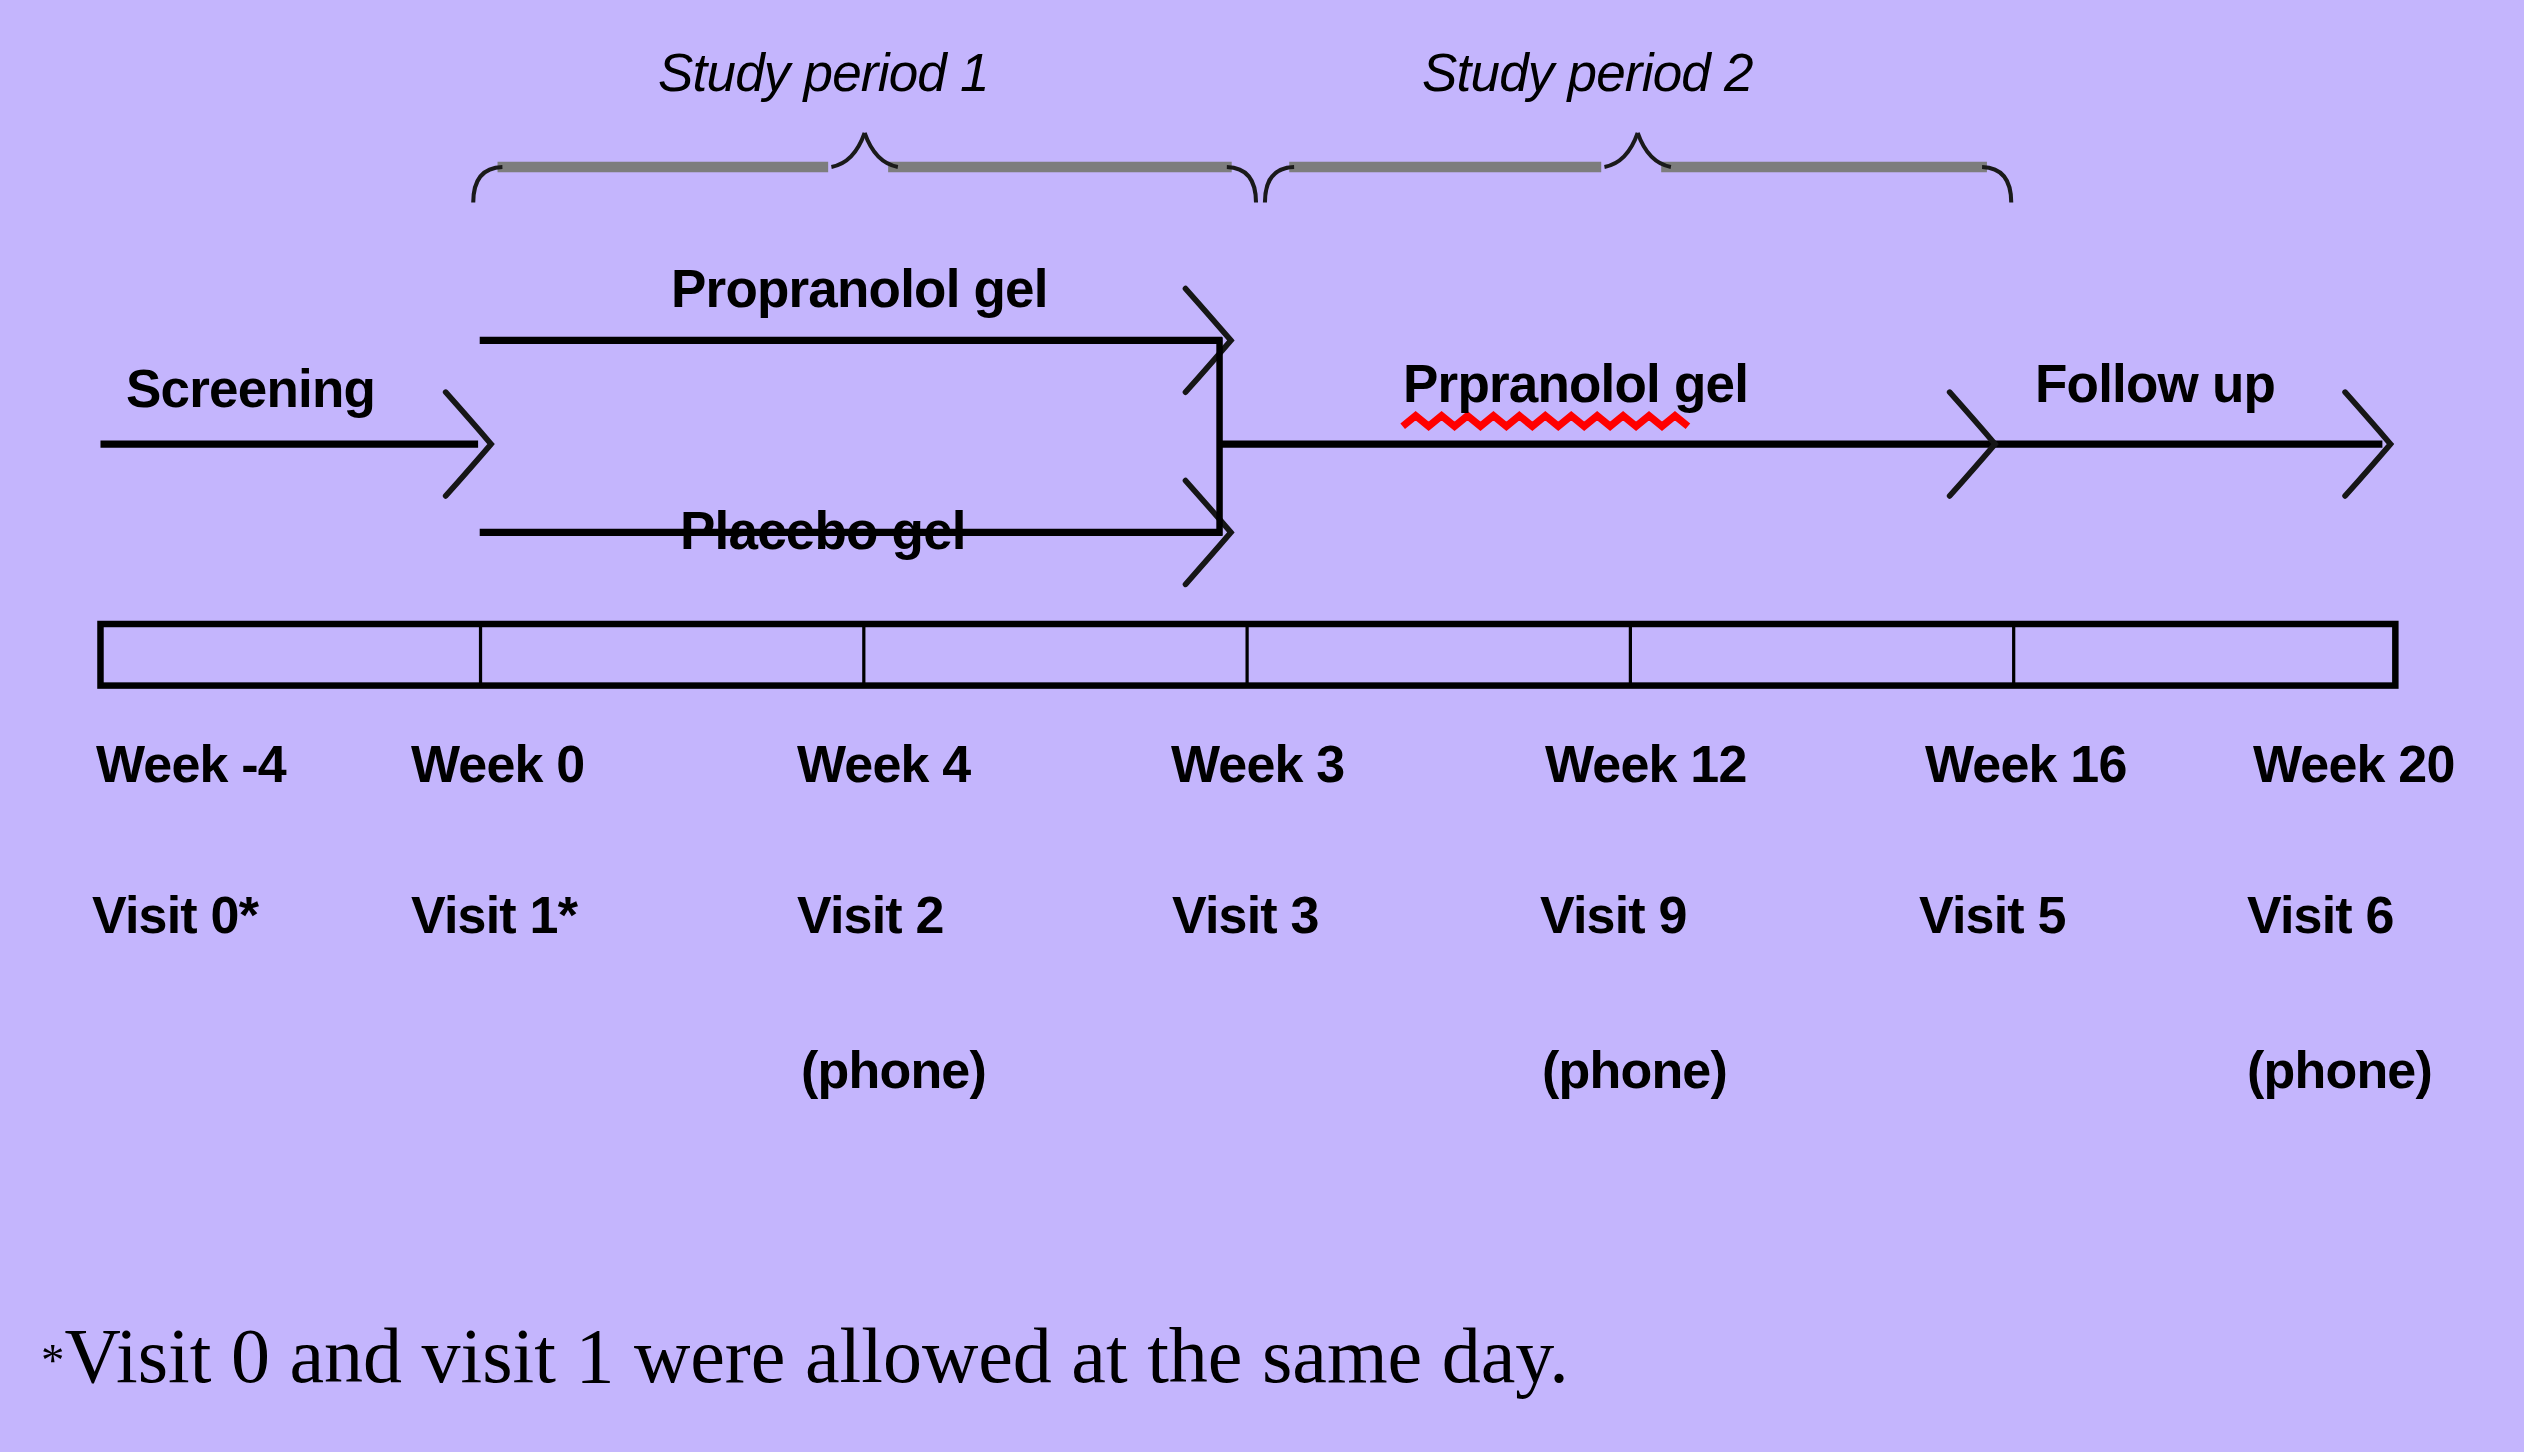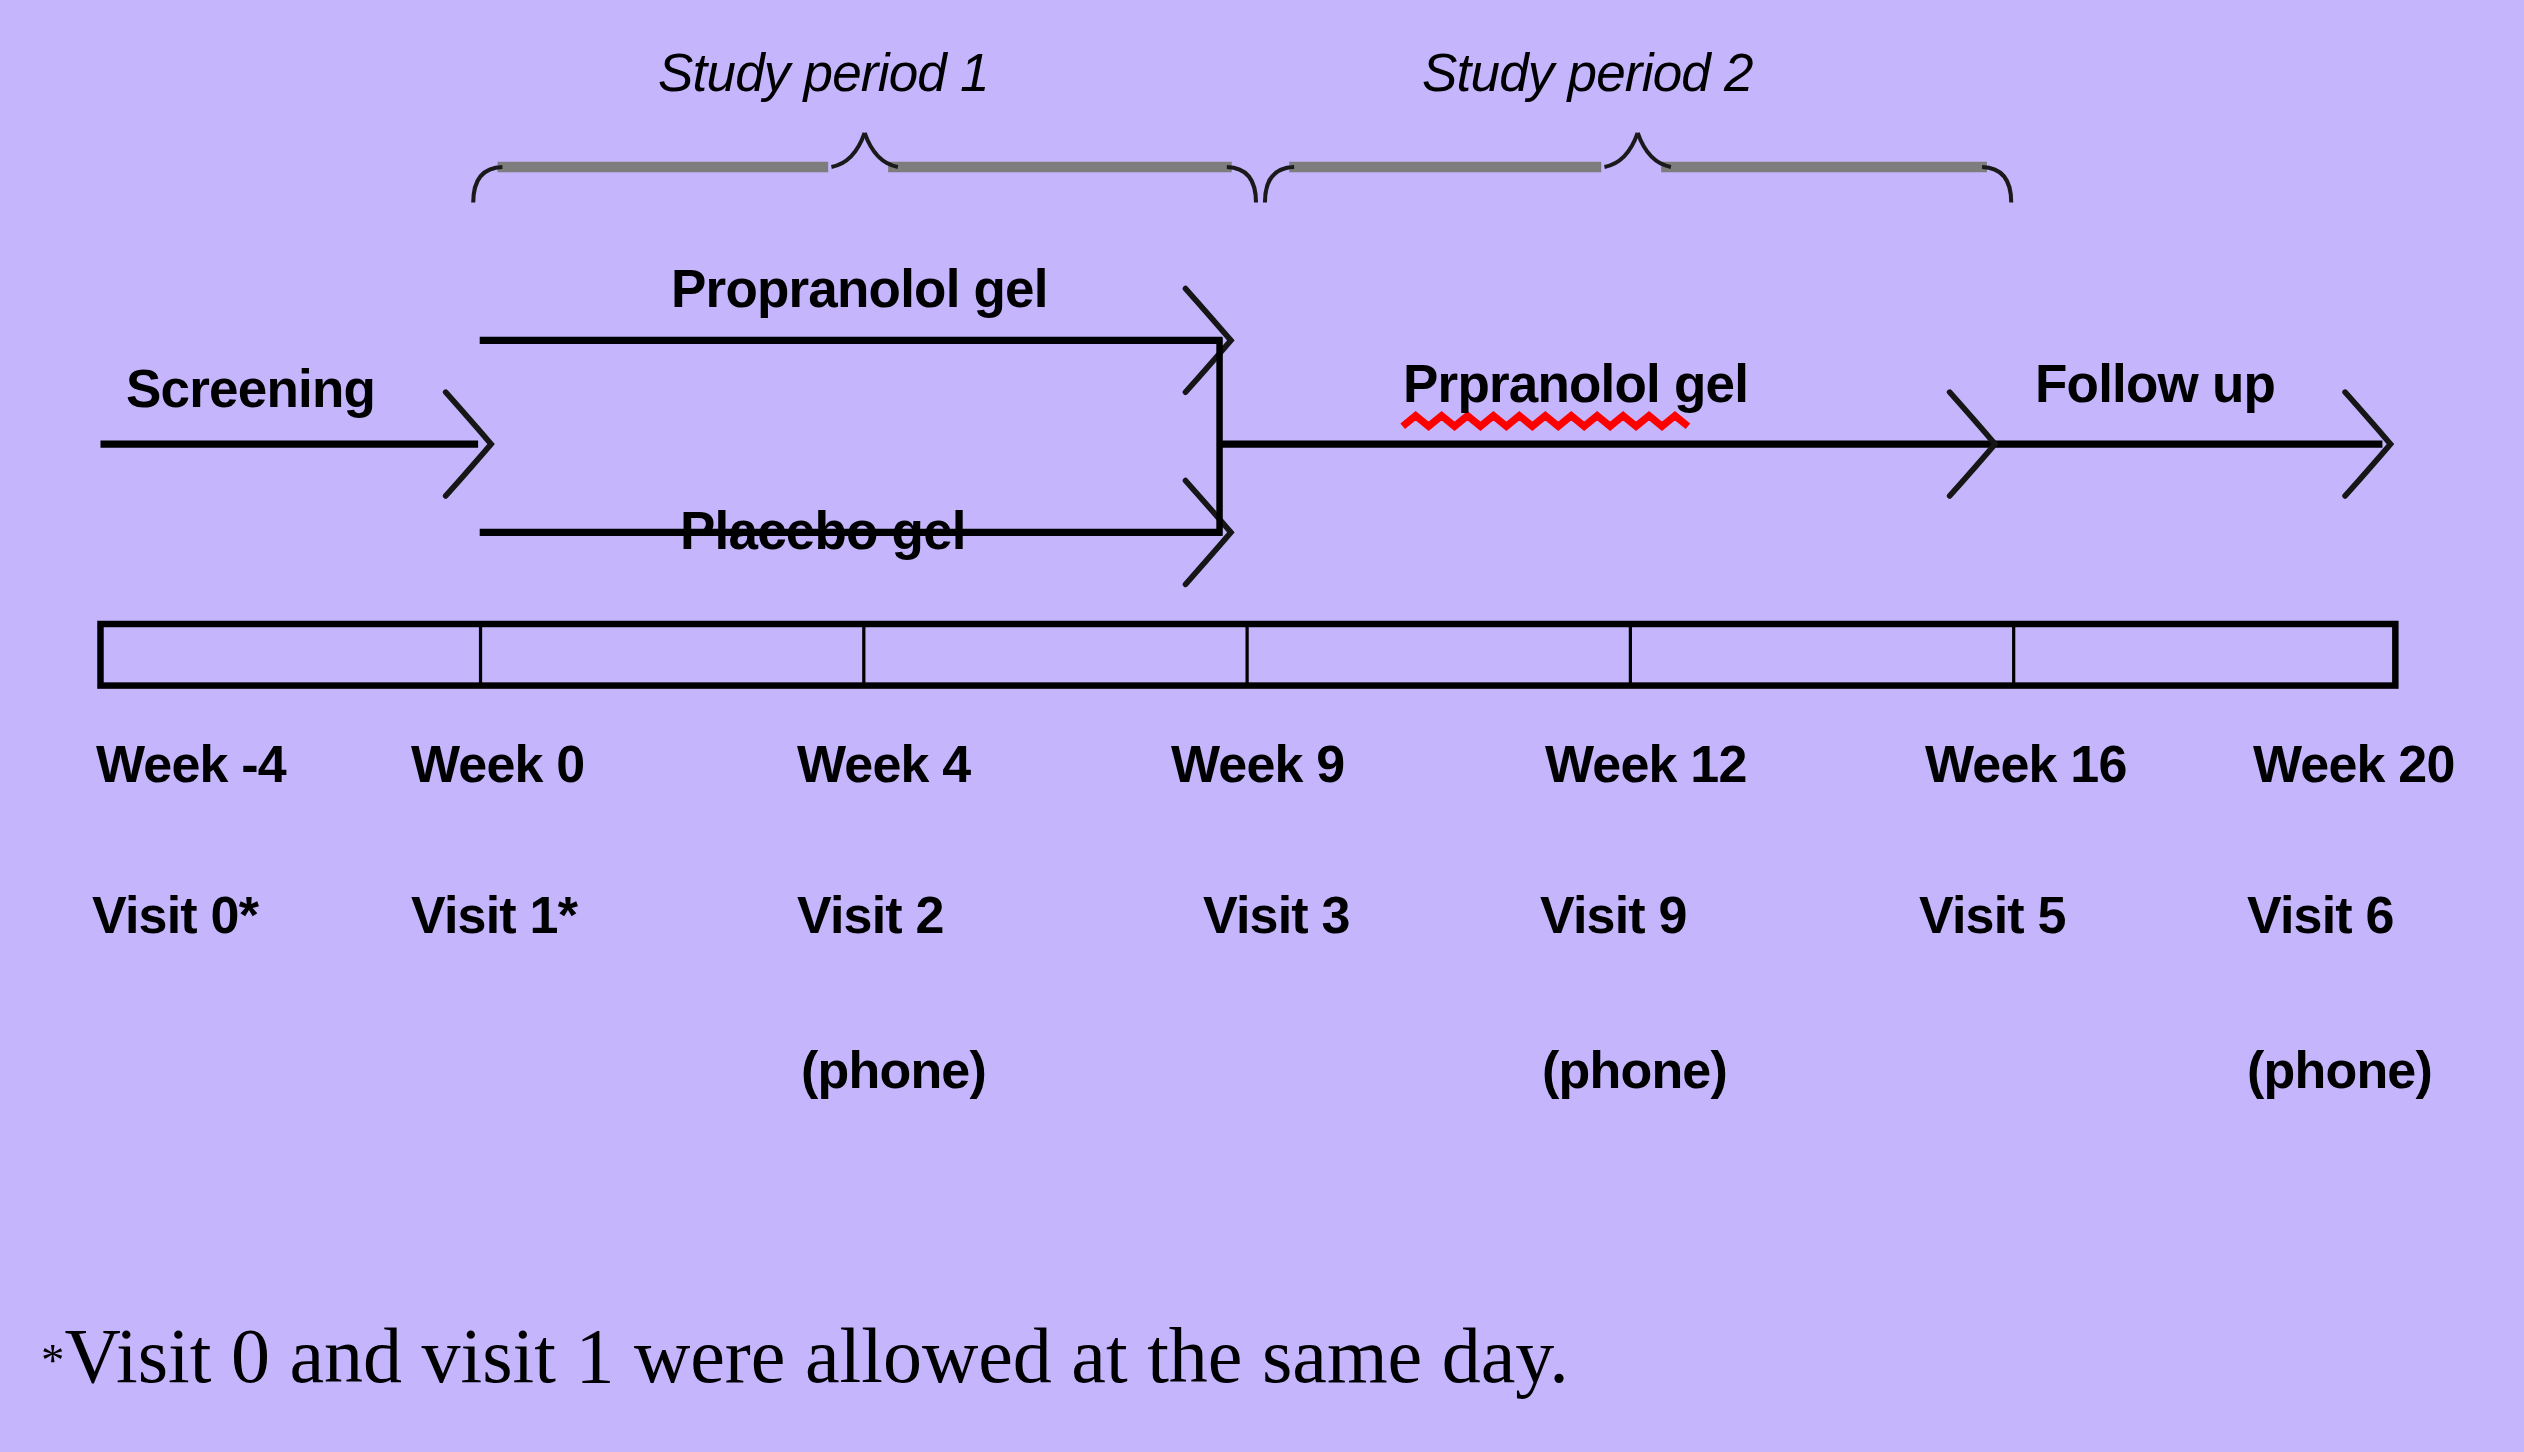--- a/index.html
+++ b/index.html
@@ -80,29 +80,29 @@
 
   <div class="lbl bold-lbl" style="left:126px; top:361px;">Screening</div>
   <div class="lbl bold-lbl" style="left:671px; top:261px;">Propranolol gel</div>
   <div class="lbl bold-lbl" style="left:680px; top:472px;margin-top:31px;">Placebo gel</div>
   <div class="lbl bold-lbl" style="left:1403px; top:356px;text-align:right;">Prpranolol gel</div>
   <div class="lbl bold-lbl" style="left:2035px; top:356px;text-align:center;">Follow up</div>
 
   <div class="lbl tl-lbl" style="left:96px;  top:737px;">Week -4</div>
   <div class="lbl tl-lbl" style="left:411px;  top:737px;">Week 0</div>
   <div class="lbl tl-lbl" style="left:797px;  top:737px;">Week 4</div>
-  <div class="lbl tl-lbl" style="left:1171px; top:737px;">Week 9</div>
+  <div class="lbl tl-lbl" style="left:1171px; top:737px;">Week 3</div>
   <div class="lbl tl-lbl" style="left:1545px; top:737px;">Week 12</div>
   <div class="lbl tl-lbl" style="left:1925px; top:737px;">Week 16</div>
   <div class="lbl tl-lbl" style="left:2253px; top:737px;">Week 20</div>
 
   <div class="lbl tl-lbl" style="left:92px;  top:888px;">Visit 0*</div>
   <div class="lbl tl-lbl" style="left:411px;  top:888px;">Visit 1*</div>
   <div class="lbl tl-lbl" style="left:797px;  top:888px;">Visit 2</div>
-  <div class="lbl tl-lbl" style="left:1172px; top:888px;margin-left:31px;">Visit 3</div>
+  <div class="lbl tl-lbl" style="left:1172px; top:888px;">Visit 3</div>
   <div class="lbl tl-lbl" style="left:1540px; top:888px;">Visit 9</div>
   <div class="lbl tl-lbl" style="left:1919px; top:888px;">Visit 5</div>
   <div class="lbl tl-lbl" style="left:2247px; top:888px;">Visit 6</div>
 
   <div class="lbl tl-lbl" style="left:801px;  top:1043px;">(phone)</div>
   <div class="lbl tl-lbl" style="left:1542px; top:1043px;">(phone)</div>
   <div class="lbl tl-lbl" style="left:2247px; top:1043px;">(phone)</div>
 
   <div class="lbl footnote" style="left:41px; top:1315px;"><span class="marker">*</span><span>Visit 0 and visit 1 were allowed at the same day.</span></div>
 

